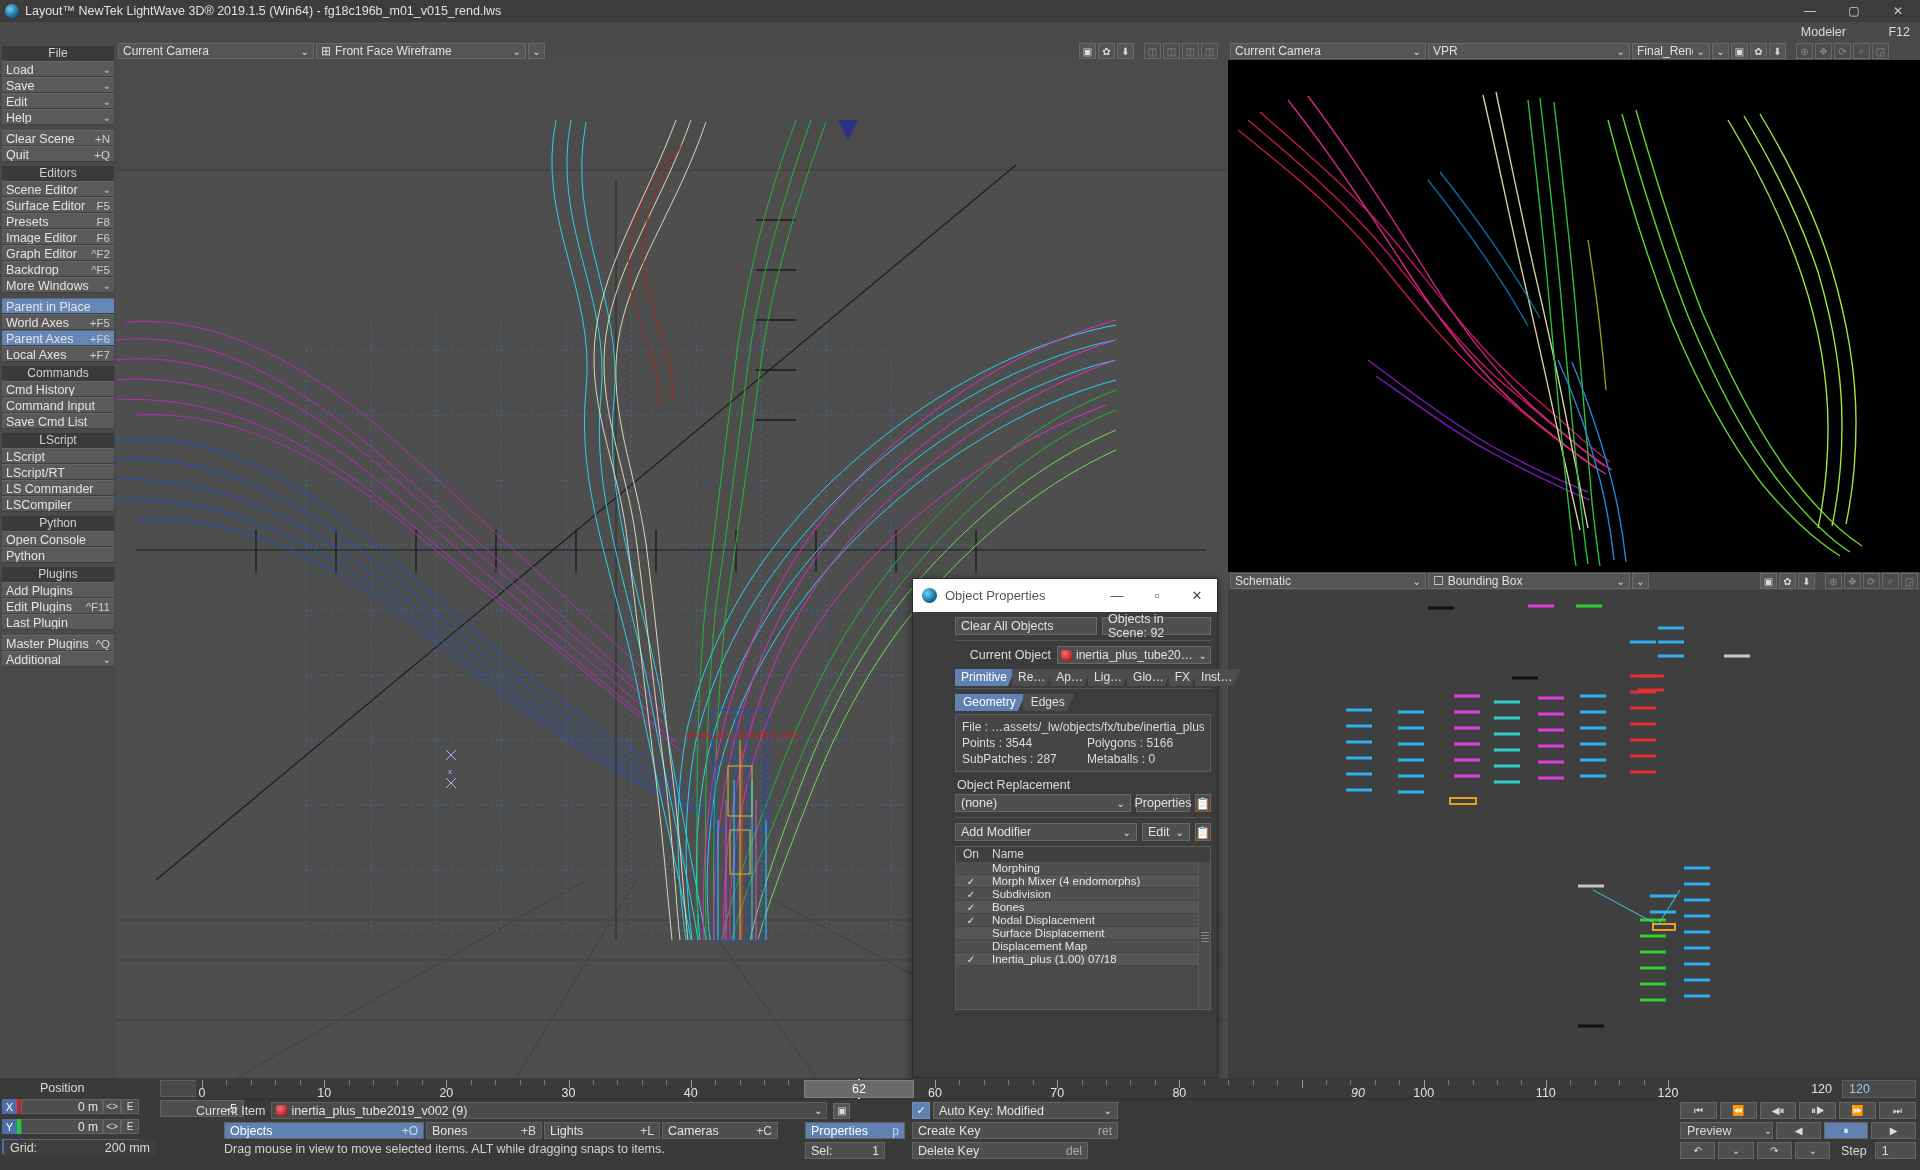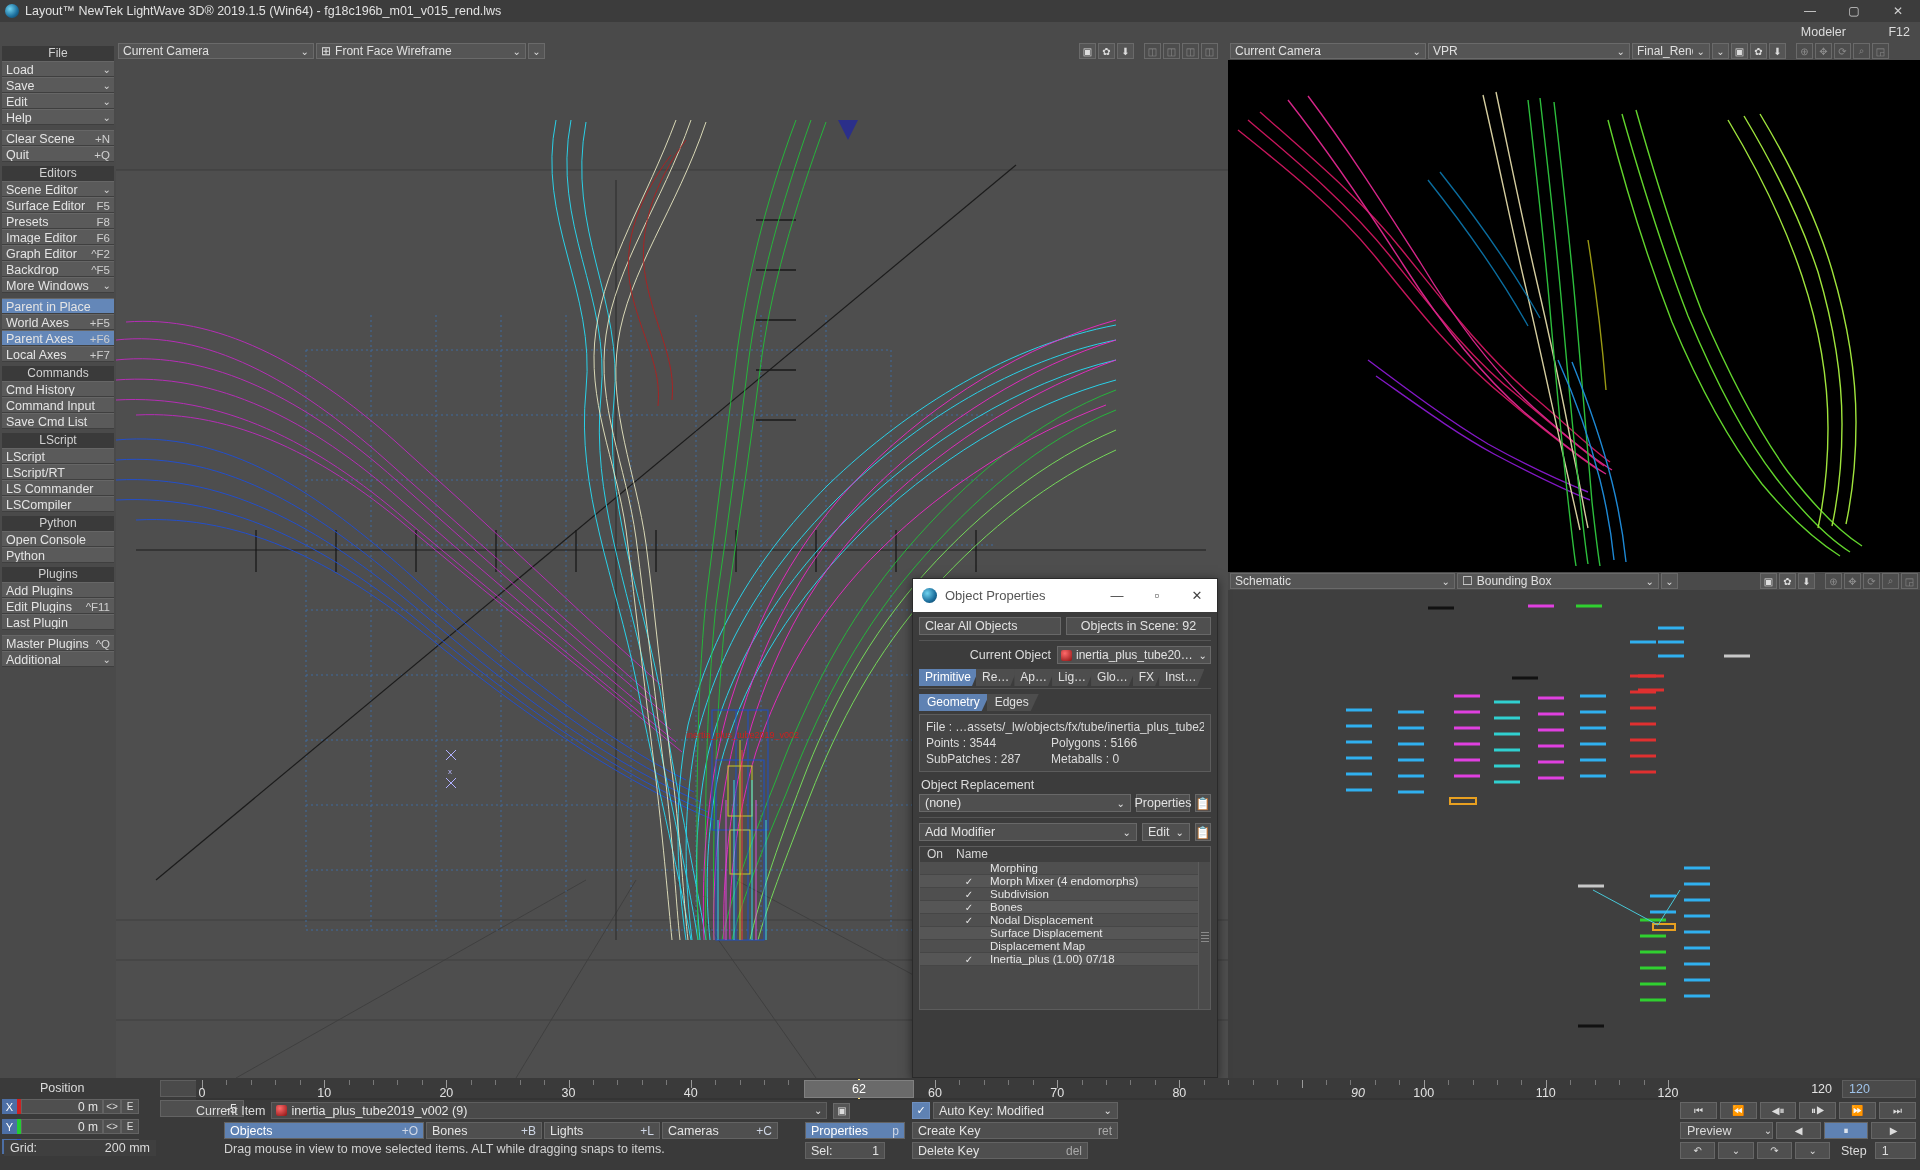--- a/index.html
+++ b/index.html
@@ -101,21 +101,21 @@
     background:#3c3c3c; border:1px solid #2a2a2a; box-shadow:0 2px 10px rgba(0,0,0,.5);
   }
   .op-title { height:33px; background:#fff; display:flex; align-items:center; }
   .op-title .ic {
     width:15px; height:15px; margin:0 8px 0 9px; border-radius:50%;
     background: radial-gradient(circle at 35% 35%, #6fd2ef 0%, #1b6d9b 60%, #0c3a56 100%);
   }
   .op-title .tt { font-size:13px; color:#555; }
   .op-title .wb { margin-left:auto; display:flex; }
   .op-title .wb div { width:40px; height:33px; display:flex; align-items:center; justify-content:center; color:#444; font-size:13px; }
-  .op-body { padding:5px 6px; }
+  .op-body { padding:5px 6px;margin-left:36px; }
   .op-row { display:flex; gap:5px; margin-bottom:5px; }
   .btnflat {
     height:18px; background:#4f4f4f; border:1px solid #686868; font-size:12.5px;
     color:#e2e2e2; display:flex; align-items:center; padding:0 5px;
   }
   .btnflat.c { justify-content:center; }
   .sep { height:1px; background:#555; margin:5px 0; }
   .curobj { display:flex; align-items:center; gap:6px; justify-content:flex-end; margin-bottom:5px; }
   .curobj .lbl { font-size:12.5px; color:#dcdcdc; }
   .objsel {
@@ -142,21 +142,21 @@
     background:#454545; border:1px solid #5c5c5c; padding:4px 6px; margin-top:3px;
     font-size:12px; color:#dcdcdc; line-height:16px;
   }
   .infobox .two { display:flex;align-items:center; }
   .infobox .two span:first-child { width:125px; }
   .grouplbl { font-size:12.5px; color:#dcdcdc; margin:6px 0 2px 2px; }
   .modlist { border:1px solid #5c5c5c; background:#4a4a4a; margin-top:3px; height:164px; position:relative; }
   .mlhead { display:flex; height:15px; background:#3f3f3f; font-size:12px; color:#d6d6d6; }
   .mlhead .c1 { width:30px; text-align:center; line-height:15px; }
   .mlhead .c2 { flex:1; padding-left:6px; line-height:15px; }
-  .mlrow { display:flex; height:13px; font-size:11.5px; color:#e6e6e6; background:#4f4f4f; border-bottom:1px solid #464646;padding-left:34px; }
+  .mlrow { display:flex; height:13px; font-size:11.5px; color:#e6e6e6; background:#4f4f4f; border-bottom:1px solid #464646; }
   .mlrow.alt { background:#565656; }
   .mlrow .c1 { width:30px; text-align:center; line-height:13px; font-size:10px; }
   .mlrow .c2 { flex:1; padding-left:6px; line-height:13px; }
   .mlscroll { position:absolute; right:0; top:15px; width:12px; bottom:0; background:#4b4b4b; border-left:1px solid #5c5c5c; }
   .mlgrip { position:absolute; left:2px; top:70px; width:8px; height:12px;
     background: repeating-linear-gradient(#8a8a8a 0 1px, transparent 1px 3px); }
 
   
   .bottom { position:absolute; left:0; bottom:0; width:1920px; height:92px; background:#3a3a3a; }
   .poslbl { position:absolute; left:40px; top:3px; font-size:12.5px; color:#dcdcdc; }
@@ -546,21 +546,21 @@
               <path d="M200 120 C 238 168 272 216 300 266"></path>
               <path d="M212 112 C 250 160 284 208 312 258"></path>
             </g>
           </g>
         </svg>
       </div>
     </div>
 
     <div class="sch-pane">
       <div class="vp-bar">
-        <div class="cmb" style="width:225px">
+        <div class="cmb" style="width:196px">
           <span class="cv">Schematic</span>
             <span class="dn">⌄</span>
         </div>
         <div class="cmb" style="width:202px">
           <span style="margin-right:4px">☐</span>
           <span class="cv">Bounding Box</span>
             <span class="dn">⌄</span>
         </div>
         <div class="ibtn">⌄</div>
         <div style="flex:1"></div>

